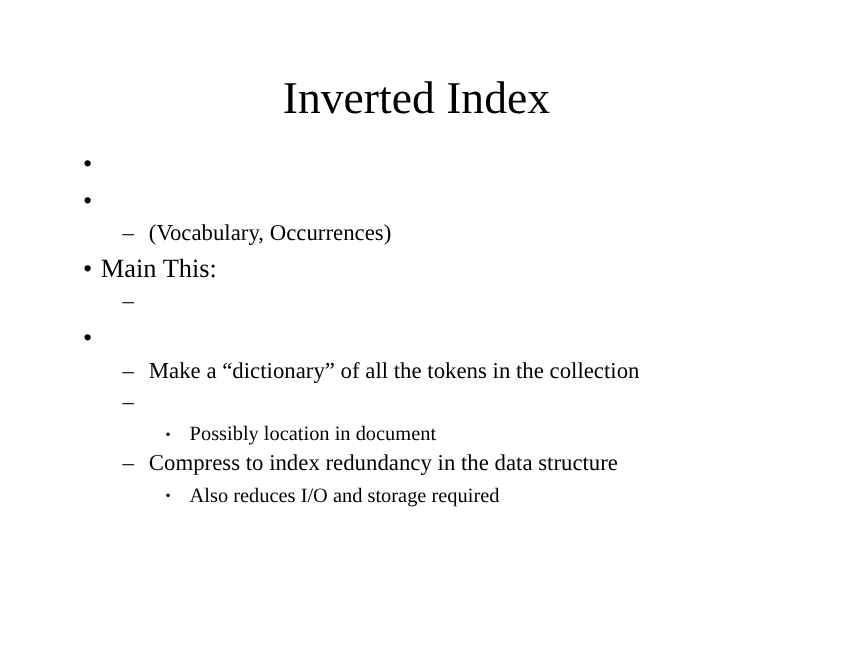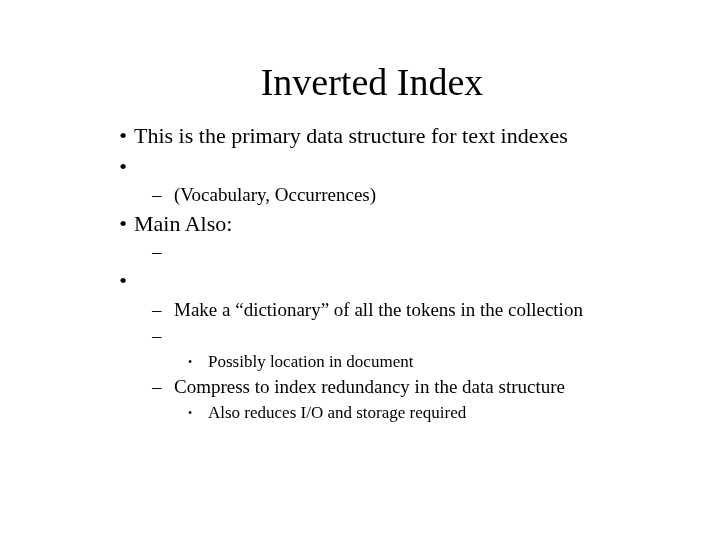--- a/index.html
+++ b/index.html
@@ -9,21 +9,21 @@
     height: 540px;
     background: #ffffff;
     font-family: "Times New Roman", Times, serif;
     color: #000000;
   }
   .slide {
     position: relative;
     width: 720px;
     height: 540px;
     box-sizing: border-box;
-    padding: 60px 70px 0 94px;
+    padding: 60px 70px 0 44px;
   }
   .title {
     text-align: center;
     font-size: 38px;
     margin: 0 0 18px 0;
     padding: 0;
     font-weight: normal;
   }
   .bullet {
     display: flex;
@@ -69,34 +69,33 @@
 </style>
 </head>
 <body>
 
 <div class="slide">
 
   <h1 class="title">Inverted Index</h1>
 
   <div class="bullet">
     <span class="mark">•</span>
-    <span>This is the primary data structure for text indexes</span>
   </div>
 
   <div class="bullet">
     <span class="mark">•</span>
   </div>
   <div class="sub">
     <span class="mark">–</span>
     <span>(Vocabulary, Occurrences)</span>
   </div>
 
   <div class="bullet">
     <span class="mark">•</span>
-    <span>Main Also:</span>
+    <span>Main This:</span>
   </div>
   <div class="sub">
     <span class="mark">–</span>
   </div>
 
   <div class="bullet">
     <span class="mark">•</span>
   </div>
   <div class="sub">
     <span class="mark">–</span>

